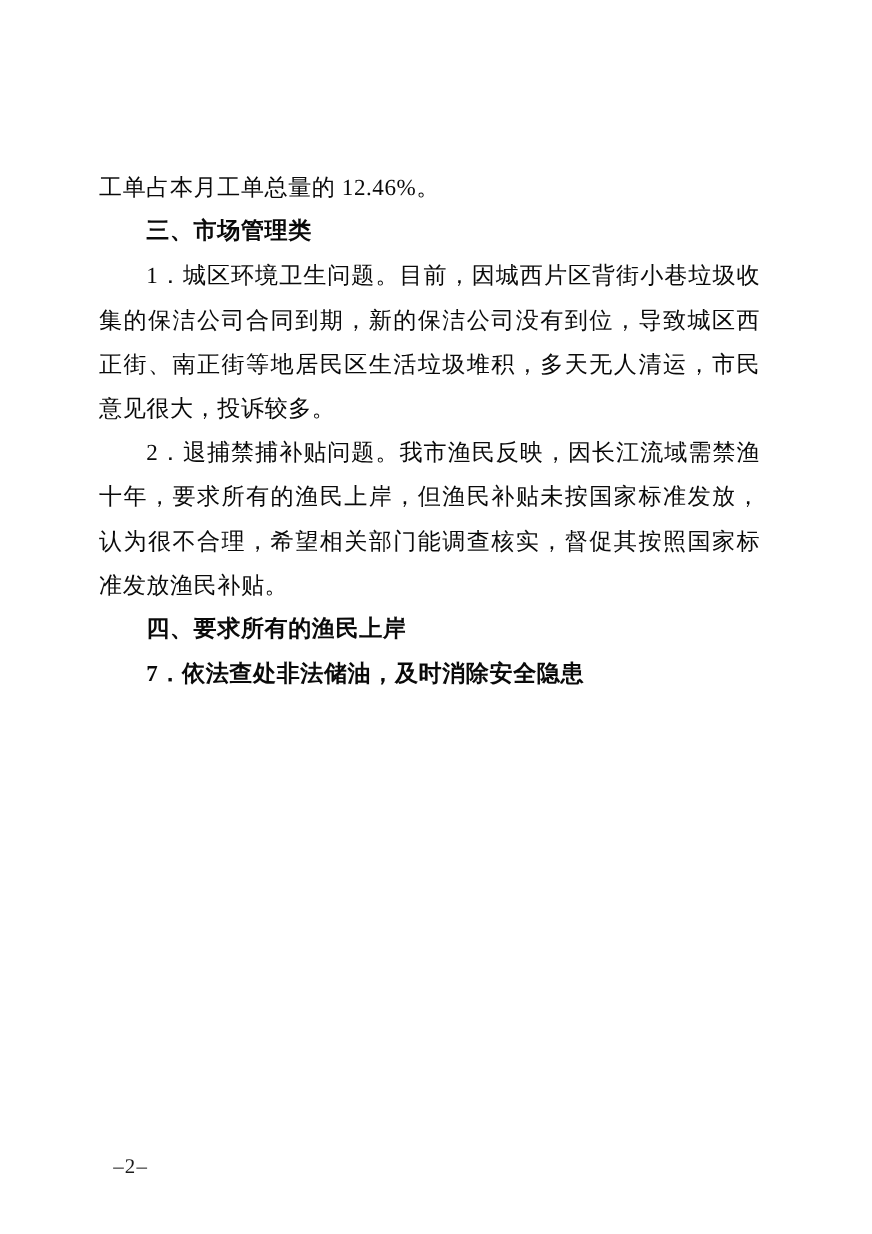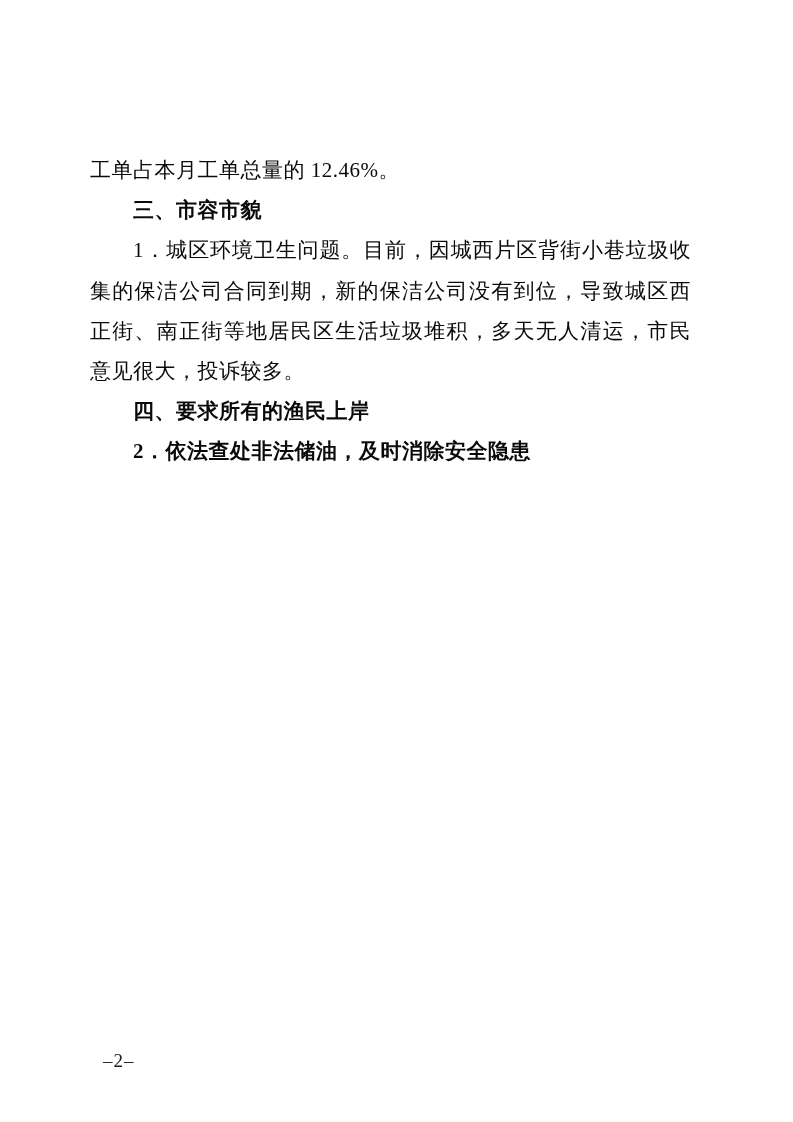--- a/index.html
+++ b/index.html
@@ -62,27 +62,28 @@
 
 <div class="sheet">
 
   <div class="textblock">
 
     <p class="noindent">工单占本月工单总量的 12.46%。</p>
 
 
 
 
-    <p class="h-sans">三、市容市貌</p>
+    <p class="h-sans">三、市场管理类</p>
 
     <p><span class="lead">1．城区环境卫生问题。</span><span>目前，因城西片区背街小巷垃圾收集的保洁公司合同到期，新的保洁公司没有到位，导致城区西正街、南正街等地居民区生活垃圾堆积，多天无人清运，市民意见很大，投诉较多。</span></p>
 
+    <p><span class="lead">2．退捕禁捕补贴问题。</span><span>我市渔民反映，因长江流域需禁渔十年，要求所有的渔民上岸，但渔民补贴未按国家标准发放，认为很不合理，希望相关部门能调查核实，督促其按照国家标准发放渔民补贴。</span></p>
 
     <p class="h-sans">四、要求所有的渔民上岸</p>
 
-    <p class="h-serif">2．依法查处非法储油，及时消除安全隐患</p>
+    <p class="h-serif">7．依法查处非法储油，及时消除安全隐患</p>
 
 
   </div>
 
   <span class="pagenum">–2–</span>
 
 </div>
 
 </body></html>

